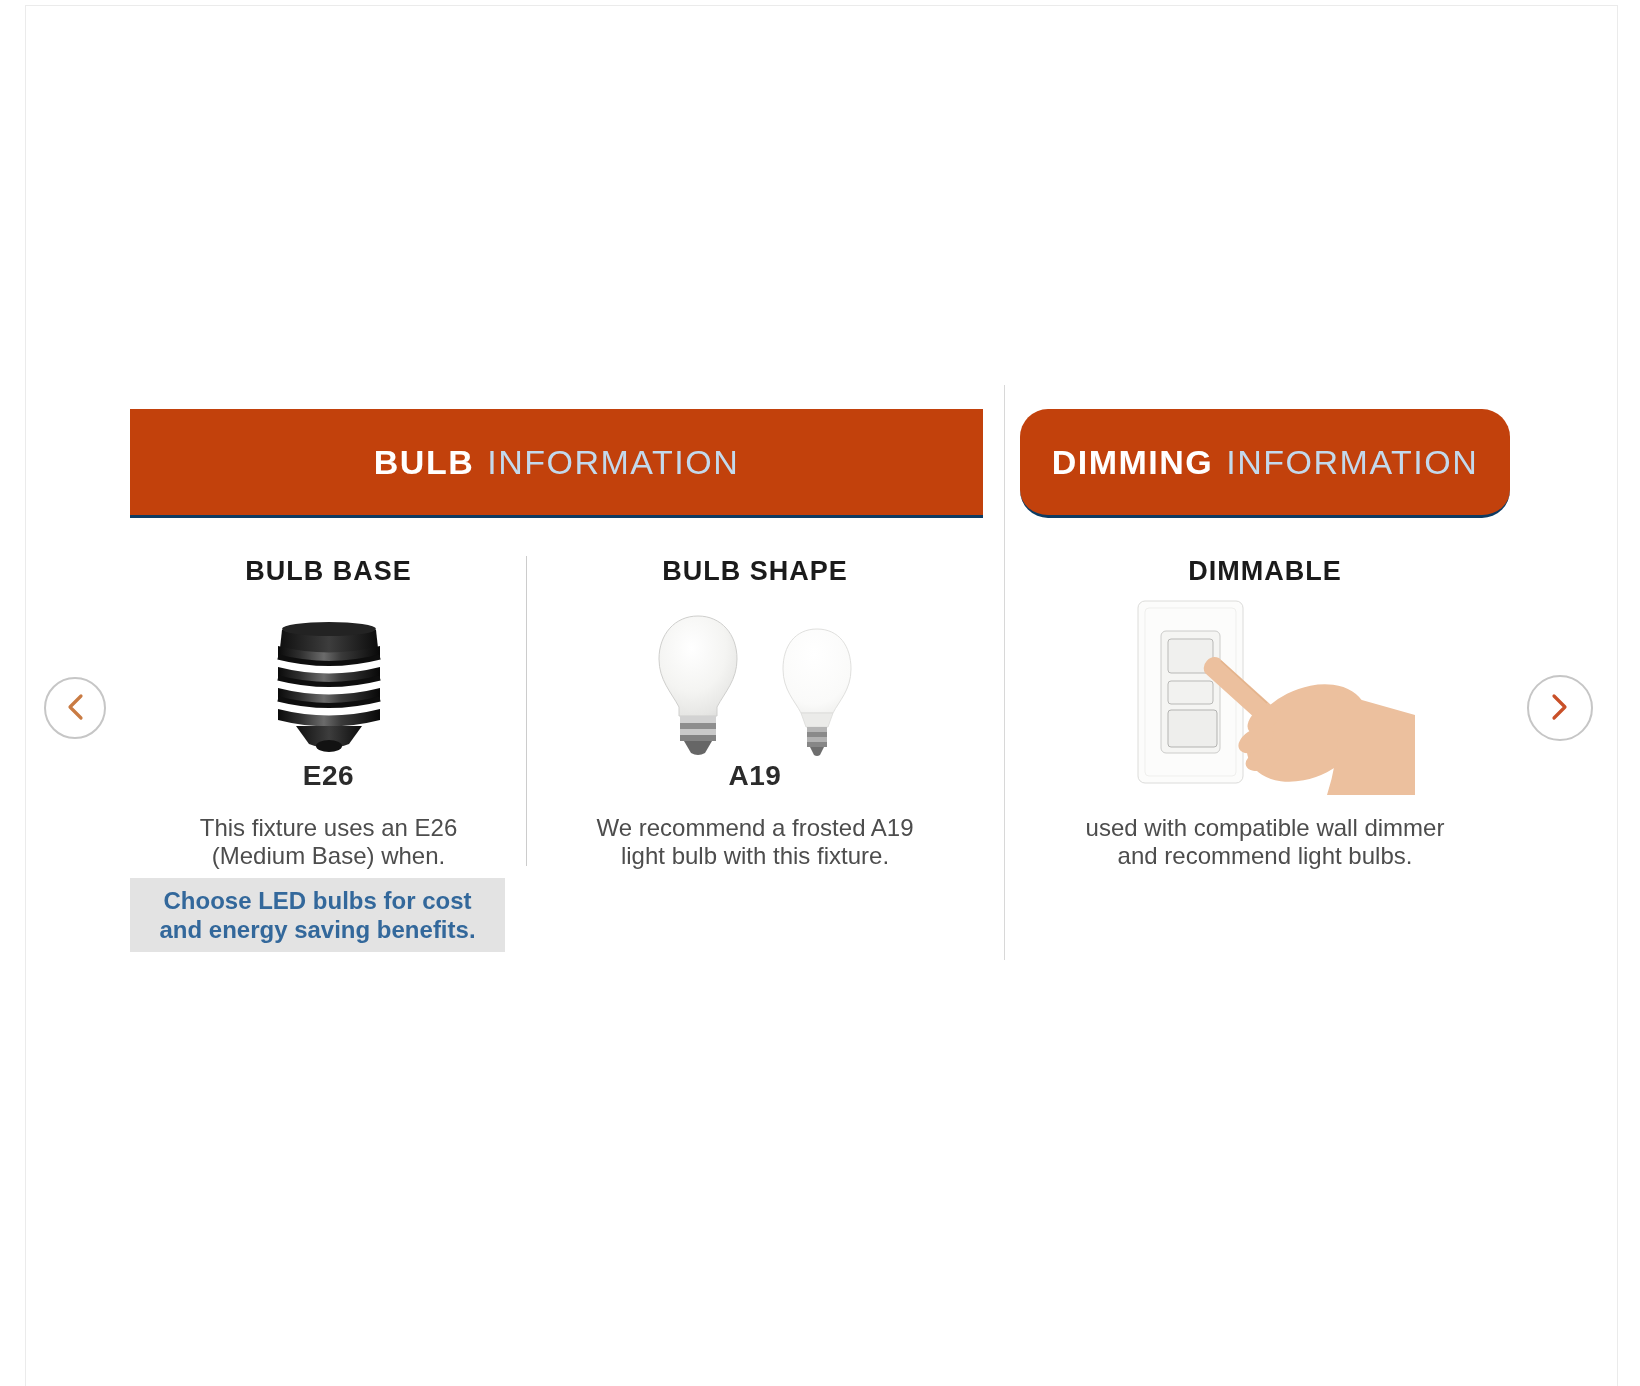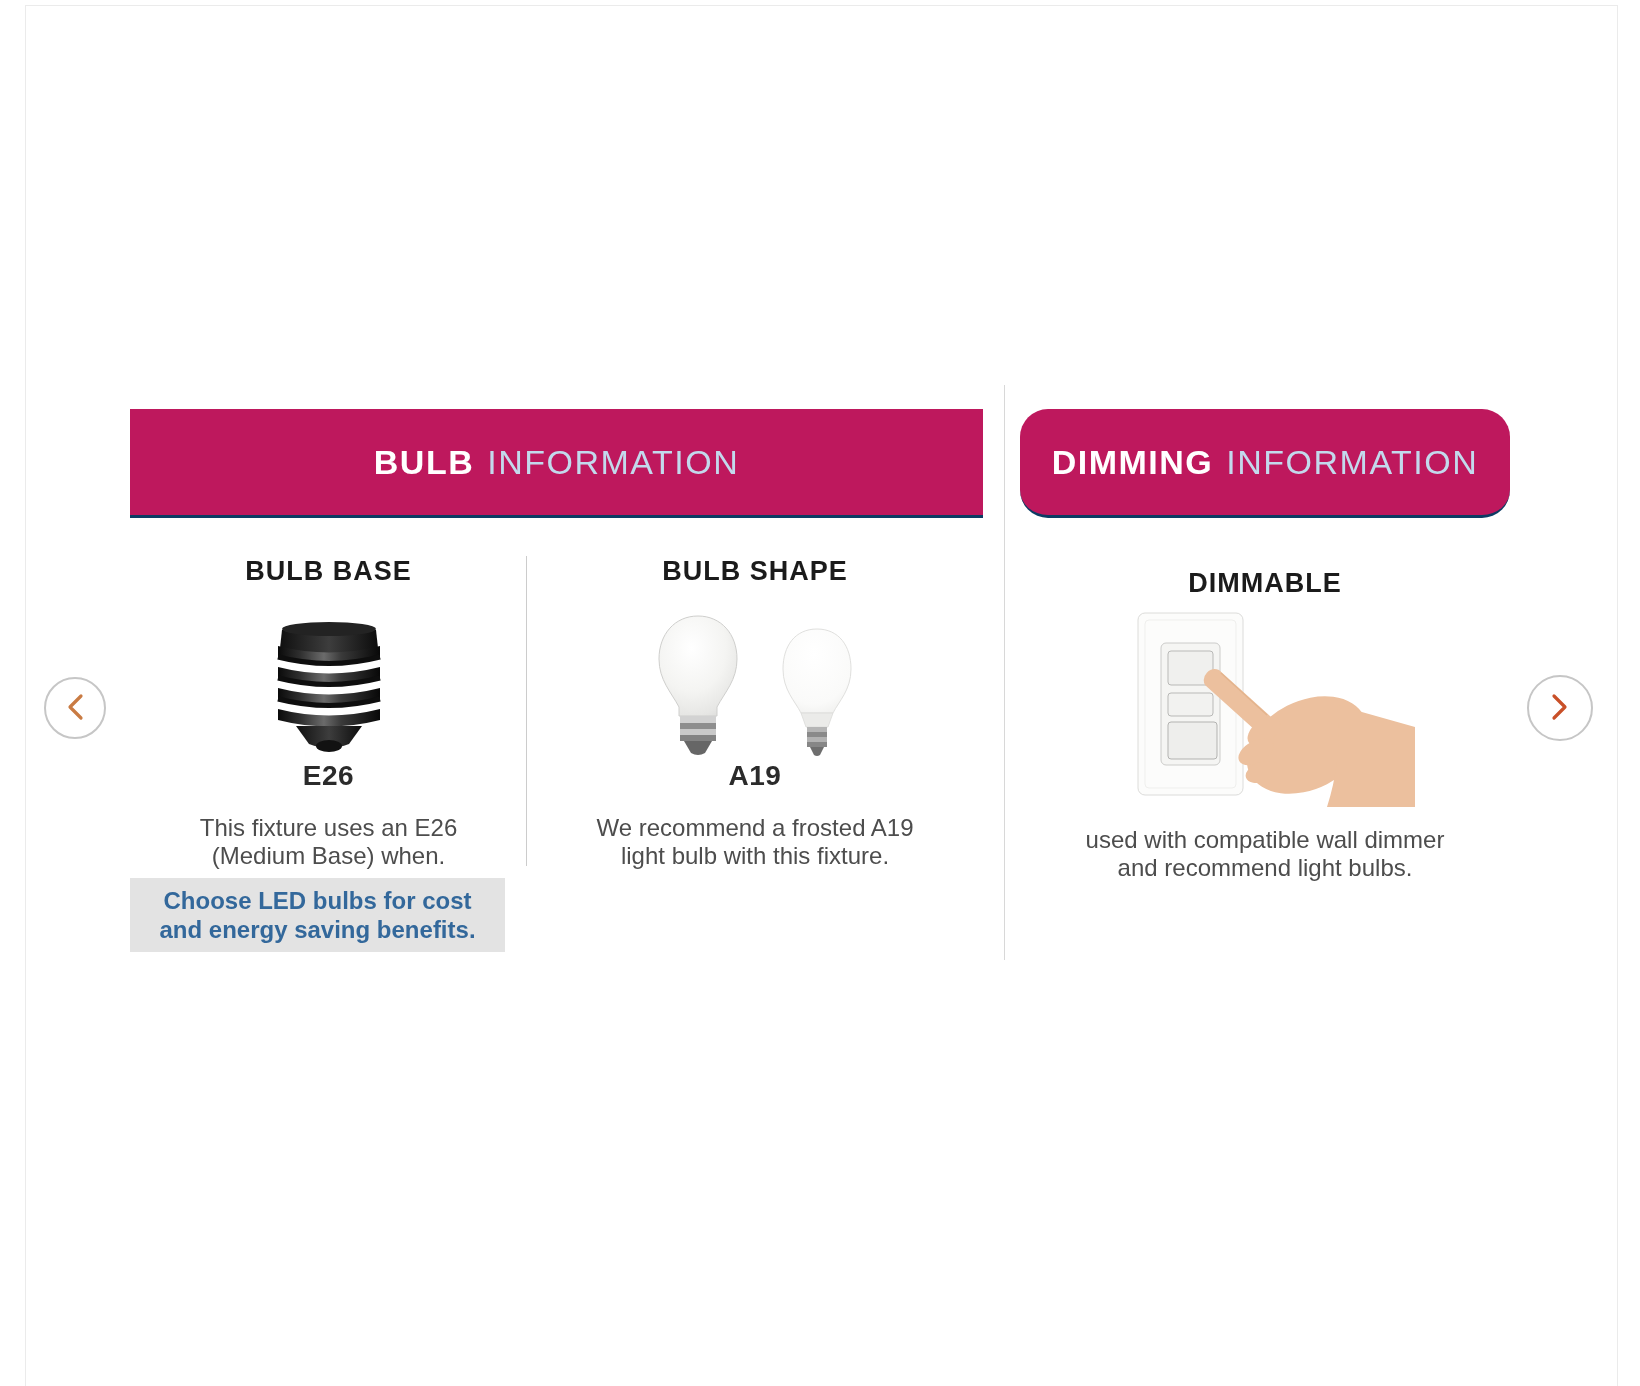--- a/index.html
+++ b/index.html
@@ -7,37 +7,37 @@
     position:relative;width:1640px;height:1386px;background:#ffffff;overflow:hidden;
     font-family:"Liberation Sans","DejaVu Sans",sans-serif;
   }
   .page-frame{
     position:absolute;left:25px;top:5px;width:1591px;height:1381px;
     border-left:1px solid #ebebeb;border-right:1px solid #ebebeb;border-top:1px solid #ebebeb;
     pointer-events:none;
   }
   
   .info-bar{
-    position:absolute;top:409px;height:106px;background:#be185d;
+    position:absolute;top:409px;height:106px;background:#c2410c;
     border-bottom:3px solid #0c3b63;
     display:flex;align-items:center;justify-content:center;
     font-size:34px;letter-spacing:1.5px;white-space:nowrap;
   }
   .bar-bulb{left:130px;width:853px;}
   .bar-dimming{left:1020px;width:490px;border-radius:28px;}
   .t-bold{color:#ffffff;font-weight:bold;margin-right:13px;}
   .t-light{color:#c3d9ec;font-weight:normal;}
   
   .panel-separator{position:absolute;left:1004px;top:385px;width:1px;height:575px;background:#d8d8d8;}
   .column-divider{position:absolute;left:526px;top:556px;width:1px;height:310px;background:#cccccc;}
   
   .col{position:absolute;top:518px;height:470px;text-align:center;}
   .col-base{left:130px;width:397px;}
   .col-shape{left:527px;width:456px;}
-  .col-dim{left:1020px;width:490px;margin-top:12px;}
+  .col-dim{left:1020px;width:490px;}
   .col-heading{
     position:absolute;top:38px;left:0;width:100%;
     font-size:27px;font-weight:bold;letter-spacing:1px;color:#1b1b1b;
   }
   .fig{position:absolute;left:50%;transform:translateX(-50%);}
   .fig-base{top:102px;}
   .fig-shape{top:95px;display:flex;align-items:flex-end;gap:40px;}
   .fig-dim{top:77px;left:95px;transform:none;}
   .col-value{
     position:absolute;top:242px;left:0;width:100%;

